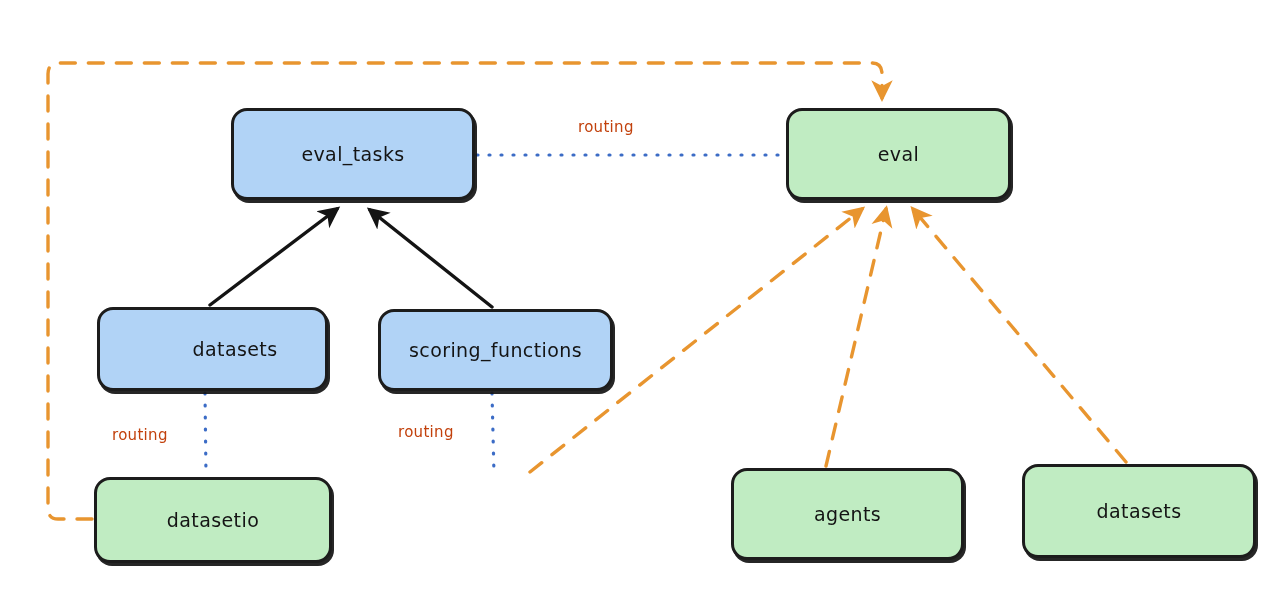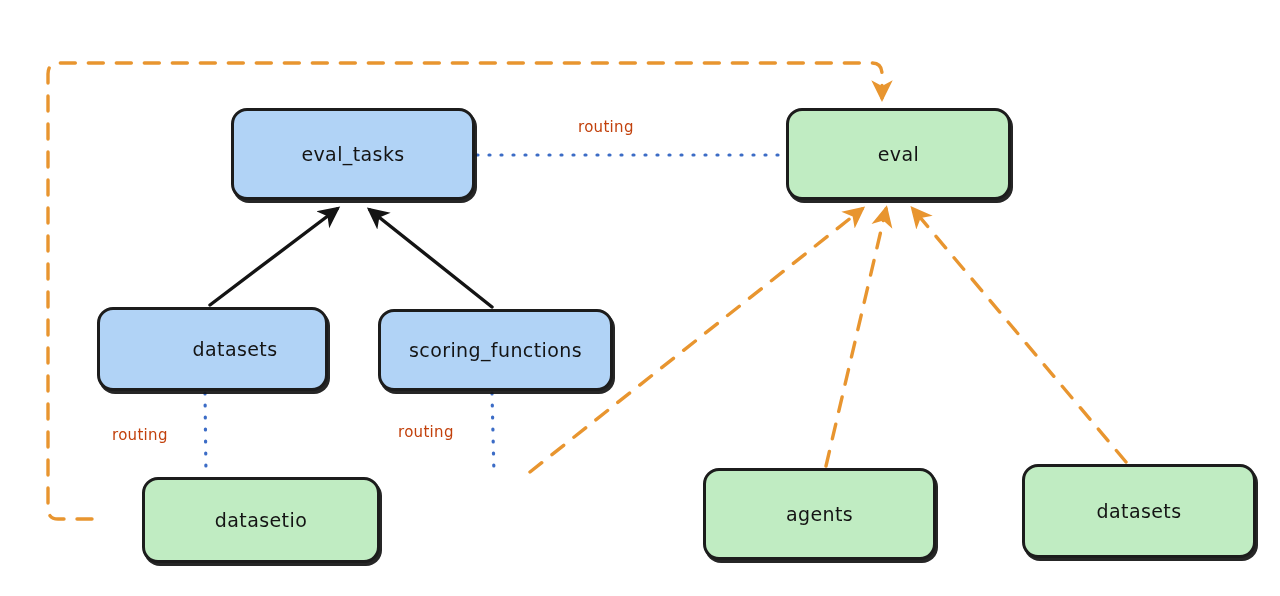--- a/index.html
+++ b/index.html
@@ -100,26 +100,26 @@
   </div>
 
   <div class="node blue" style="left:97px; top:307px; width:231px; height:84px;padding-left:45px;">
     <span>datasets</span>
   </div>
 
   <div class="node blue" style="left:378px; top:309px; width:235px; height:82px;align-items:center;">
     <span>scoring_functions</span>
   </div>
 
-  <div class="node green" style="left:94px; top:477px; width:238px; height:86px;margin-left:48px;">
+  <div class="node green" style="left:94px; top:477px; width:238px; height:86px;">
     <span>datasetio</span>
   </div>
 
 
-  <div class="node green" style="left:703px; top:468px; width:233px; height:92px;">
+  <div class="node green" style="left:731px; top:468px; width:233px; height:92px;">
     <span>agents</span>
   </div>
 
   <div class="node green" style="left:1022px; top:464px; width:234px; height:94px;">
     <span>datasets</span>
   </div>
 
   <div class="edge-label" style="left:578px; top:118px;">routing</div>
 
   <div class="edge-label" style="left:112px; top:426px;">routing</div>

